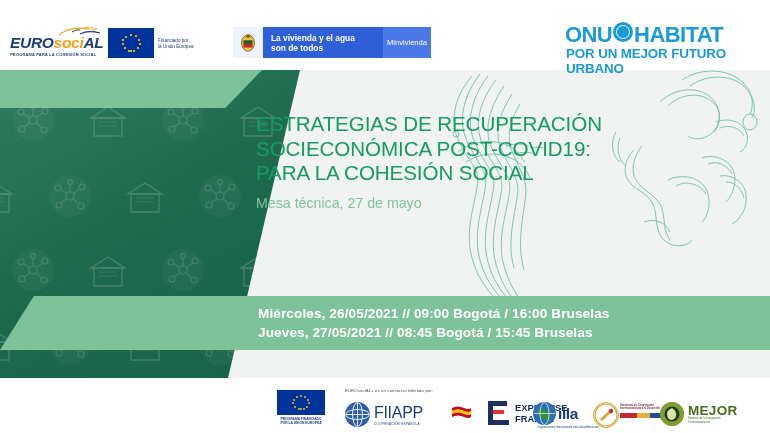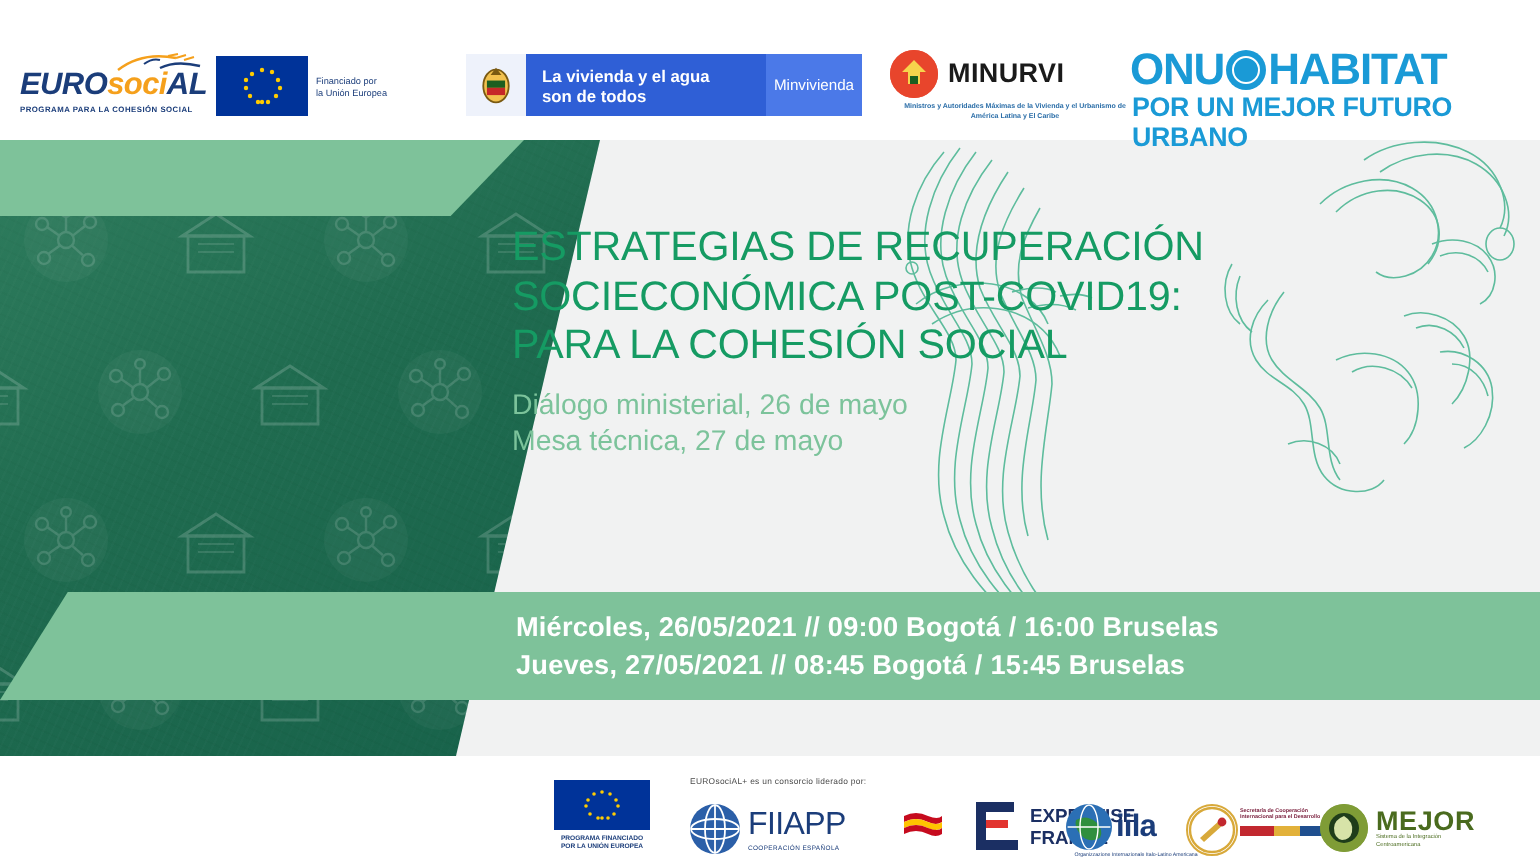--- a/index.html
+++ b/index.html
@@ -25,21 +25,21 @@
   .mv-seal{width:30px;height:31px;background:#eef2fb;display:flex;align-items:center;justify-content:center;}
   .mv-main{flex:0 0 112px;background:#2f5fd6;color:#fff;display:flex;align-items:center;padding-left:8px;font-size:8.4px;font-weight:bold;line-height:10px;}
   .mv-sub{flex:1;background:#4b79e8;color:#fff;display:flex;align-items:center;justify-content:center;font-size:7.6px;}
 
   .minurvi{position:absolute;left:445px;top:8px;width:130px;height:40px;}
   .mn-mark{position:absolute;left:0;top:1px;width:24px;height:24px;border-radius:50%;background:#e8452c;}
   .mn-name{position:absolute;left:29px;top:5px;font-size:13.5px;font-weight:bold;color:#1a1a1a;letter-spacing:.2px;}
   .mn-tag{position:absolute;left:0;top:27px;width:125px;text-align:center;font-size:3.5px;line-height:4.6px;color:#2b6ea8;font-weight:bold;}
 
   .onu{position:absolute;left:565px;top:6px;width:200px;height:42px;}
-  .onu-top{position:absolute;left:0;top:0;font-size:22px;font-weight:bold;color:#1a9ad6;letter-spacing:-.6px;display:flex;align-items:center;}
+  .onu-top{position:absolute;left:0;top:0;font-size:22px;font-weight:bold;color:#1a9ad6;letter-spacing:-.6px;display:flex;}
   .onu-emblem{display:inline-block;width:20px;height:20px;margin:0 1px;border-radius:50%;background:#1a9ad6;position:relative;}
   .onu-emblem:after{content:"";position:absolute;left:3px;top:3px;right:3px;bottom:3px;border:1.2px solid #fff;border-radius:50%;}
   .onu-bottom{position:absolute;left:1px;top:24px;font-size:13.4px;font-weight:bold;color:#1a9ad6;letter-spacing:-.15px;}
 
   
   .stage{position:absolute;left:0;top:54px;width:770px;height:308px;background:#f1f2f2;overflow:hidden;}
 
   .greenpanel{position:absolute;left:0;top:0;width:300px;height:308px;
       background:linear-gradient(150deg,#2f7d5e 0%,#1f6b4f 45%,#17624a 100%);
       clip-path:polygon(0 0,100% 0,76% 100%,0 100%);}
@@ -144,31 +144,20 @@
           <rect x="6" y="9" width="10" height="4" fill="#1b5e20"></rect>
           <rect x="6" y="13" width="10" height="4" fill="#c62828"></rect>
           <path d="M11 2 l3 4 h-6 z" fill="#7a5a12"></path>
         </svg>
       </div>
       <div class="mv-main" style="white-space:pre-line">La vivienda y el agua
 son de todos</div>
       <div class="mv-sub">Minvivienda</div>
     </div>
 
-    <div class="minurvi">
-      <div class="mn-mark">
-        <svg viewBox="0 0 24 24" width="24" height="24">
-          <circle cx="12" cy="12" r="12" fill="#e8452c"></circle>
-          <path d="M12 5 l6 6 h-3 v6 h-6 v-6 h-3 z" fill="#f7d44c"></path>
-          <rect x="10" y="13" width="4" height="4" fill="#1b5e20"></rect>
-        </svg>
-      </div>
-      <div class="mn-name">MINURVI</div>
-      <div class="mn-tag">Ministros y Autoridades Máximas de la Vivienda y el Urbanismo de América Latina y El Caribe</div>
-    </div>
 
     <div class="onu">
       <div class="onu-top">
         <span>ONU</span>
         <span class="onu-emblem"></span>
         <span>HABITAT</span>
       </div>
       <div class="onu-bottom">POR UN MEJOR FUTURO URBANO</div>
     </div>
   </div>
@@ -256,21 +245,20 @@
       </g>
     </svg>
 
     <div class="title-wrap">
       <div class="title">
         <div>ESTRATEGIAS DE RECUPERACIÓN</div>
         <div>SOCIECONÓMICA POST-COVID19:</div>
         <div>PARA LA COHESIÓN SOCIAL</div>
       </div>
       <div class="subtitle">
-        <div>Diálogo ministerial, 26 de mayo</div>
         <div>Mesa técnica, 27 de mayo</div>
       </div>
     </div>
 
     <div class="dateband"></div>
     <div class="dates">
       <div>Miércoles, 26/05/2021 // 09:00 Bogotá / 16:00 Bruselas</div>
       <div>Jueves, 27/05/2021 // 08:45 Bogotá / 15:45 Bruselas</div>
     </div>
   </div>

